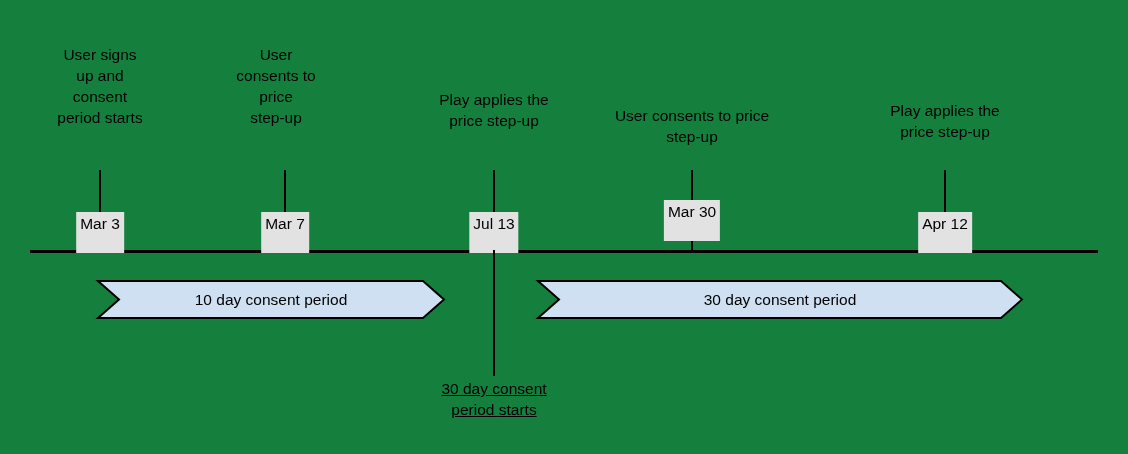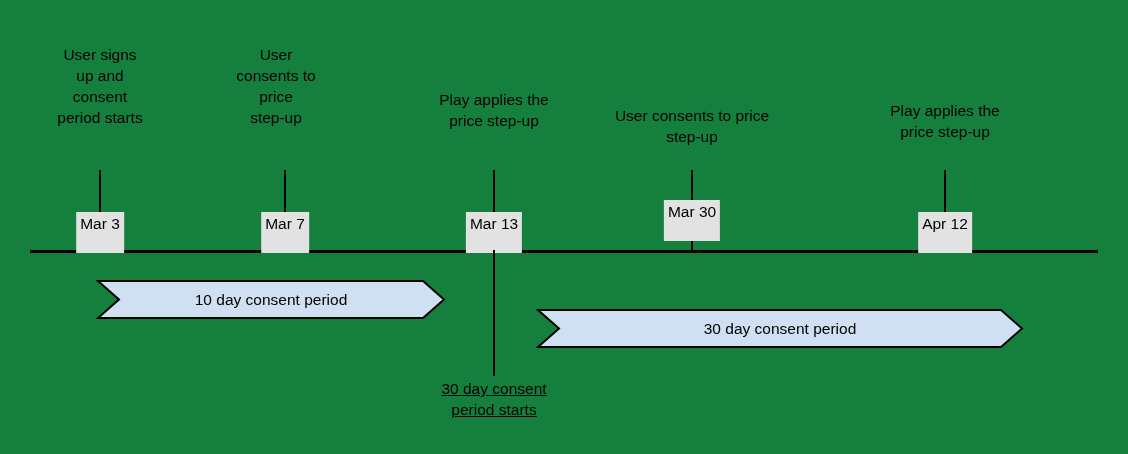--- a/index.html
+++ b/index.html
@@ -111,21 +111,21 @@
       <div class="date-chip" style="left: 100px; top: 212px;">Mar 3</div>
       <div class="event-label" style="left: 276px; top: 44px;">User
 consents to
 price
 step-up</div>
       <div class="tick" style="left: 284px; top: 170px; height: 83px;"></div>
       <div class="date-chip" style="left: 285px; top: 212px;">Mar 7</div>
       <div class="event-label" style="left: 494px; top: 89px;">Play applies the
 price step-up</div>
       <div class="tick" style="left: 493px; top: 170px; height: 83px;"></div>
-      <div class="date-chip" style="left: 494px; top: 212px;">Mar 13</div>
+      <div class="date-chip" style="left: 494px; top: 212px;">Jul 13</div>
       <div class="event-label" style="left: 692px; top: 105px;">User consents to price
 step-up</div>
       <div class="tick" style="left: 691px; top: 170px; height: 83px;"></div>
       <div class="date-chip" style="left: 692px; top: 200px;">Mar 30</div>
       <div class="event-label" style="left: 945px; top: 100px;">Play applies the
 price step-up</div>
       <div class="tick" style="left: 944px; top: 170px; height: 83px;"></div>
       <div class="date-chip" style="left: 945px; top: 212px;">Apr 12</div>
     </div>
 
@@ -135,21 +135,21 @@
 period starts</div>
     </div>
 
   <div id="periods-layer">
       <div class="banner" style="left: 97px; top: 280px; width: 348px;">
         <svg viewBox="0 0 348 39" preserveAspectRatio="none">
           <polygon points="1,1 326,1 347,19.5 326,38 1,38 22,19.5" fill="#cfe0f2" stroke="#000000" stroke-width="2" stroke-linejoin="miter"></polygon>
         </svg>
         <div class="banner-text">10 day consent period</div>
       </div>
-      <div class="banner" style="left: 537px; top: 280px; width: 486px; margin-top: 29px;">
+      <div class="banner" style="left: 537px; top: 280px; width: 486px;">
         <svg viewBox="0 0 486 39" preserveAspectRatio="none">
           <polygon points="1,1 464,1 485,19.5 464,38 1,38 22,19.5" fill="#cfe0f2" stroke="#000000" stroke-width="2" stroke-linejoin="miter"></polygon>
         </svg>
         <div class="banner-text">30 day consent period</div>
       </div>
     </div>
 
 </div>
 
 </body></html>

